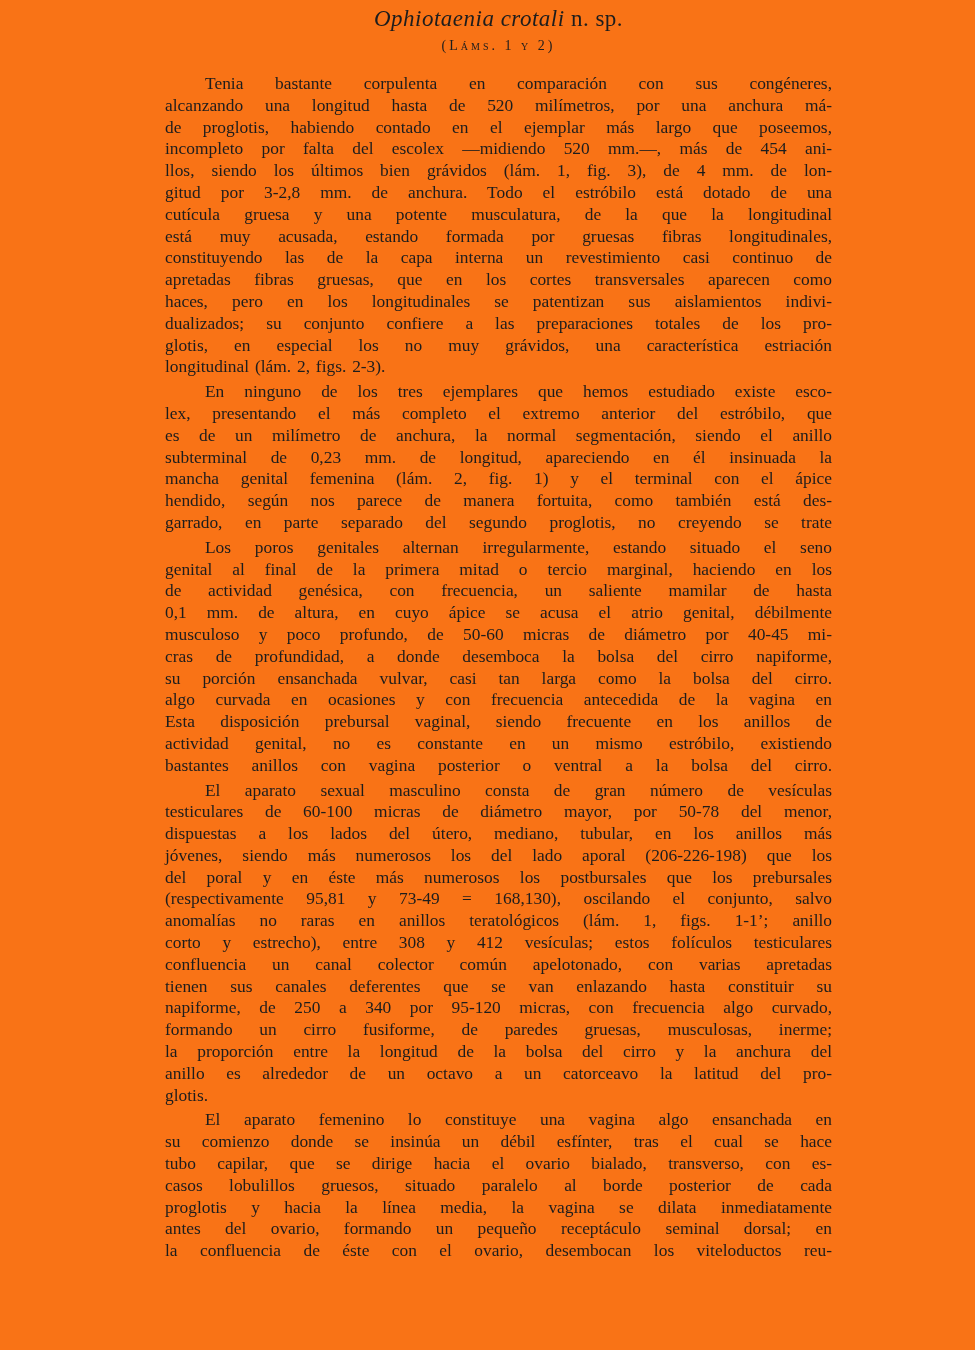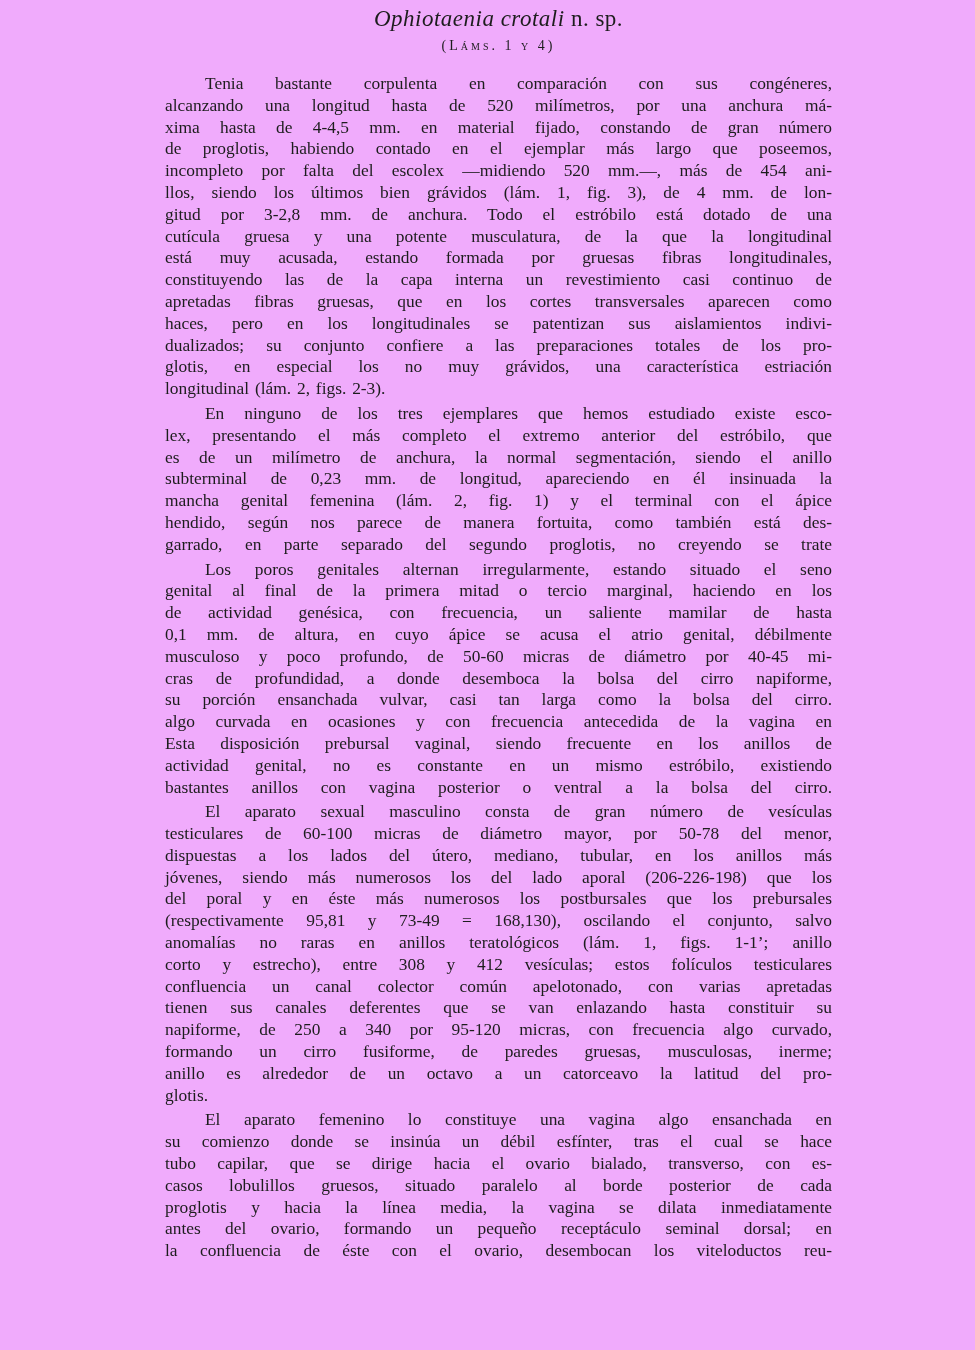--- a/index.html
+++ b/index.html
@@ -5,21 +5,21 @@
   html, body {
     margin: 0;
     padding: 0;
     background: #e8e8e6;
   }
   .page {
     position: relative;
     width: 975px;
     height: 1350px;
     margin: 0 auto;
-    background: #f0abfc;
+    background: #f97316;
     color: #1d1d1d;
     font-family: "Liberation Serif", "DejaVu Serif", serif;
     overflow: hidden;
   }
   .content {
     position: absolute;
     left: 165px;
     top: 6px;
     width: 667px;
   }
@@ -65,26 +65,25 @@
   .line.last-left {
     text-align-last: left;
   }
 </style>
 </head>
 <body>
 
 <div class="page">
   <div class="content">
     <div class="title"><span class="species">Ophiotaenia crotali</span><span> n. sp.</span></div>
-    <div class="subtitle">(Láms. 1 y 4)</div>
+    <div class="subtitle">(Láms. 1 y 2)</div>
     <div class="body">
         <div class="paragraph">
           <div class="line first">Tenia bastante corpulenta en comparación con sus congéneres,</div>
           <div class="line">alcanzando una longitud hasta de 520 milímetros, por una anchura má-</div>
-          <div class="line">xima hasta de 4-4,5 mm. en material fijado, constando de gran número</div>
           <div class="line">de proglotis, habiendo contado en el ejemplar más largo que poseemos,</div>
           <div class="line">incompleto por falta del escolex —midiendo 520 mm.—, más de 454 ani-</div>
           <div class="line">llos, siendo los últimos bien grávidos (lám. 1, fig. 3), de 4 mm. de lon-</div>
           <div class="line">gitud por 3-2,8 mm. de anchura. Todo el estróbilo está dotado de una</div>
           <div class="line">cutícula gruesa y una potente musculatura, de la que la longitudinal</div>
           <div class="line">está muy acusada, estando formada por gruesas fibras longitudinales,</div>
           <div class="line">constituyendo las de la capa interna un revestimiento casi continuo de</div>
           <div class="line">apretadas fibras gruesas, que en los cortes transversales aparecen como</div>
           <div class="line">haces, pero en los longitudinales se patentizan sus aislamientos indivi-</div>
           <div class="line">dualizados; su conjunto confiere a las preparaciones totales de los pro-</div>
@@ -119,20 +118,21 @@
           <div class="line">dispuestas a los lados del útero, mediano, tubular, en los anillos más</div>
           <div class="line">jóvenes, siendo más numerosos los del lado aporal (206-226-198) que los</div>
           <div class="line">del poral y en éste más numerosos los postbursales que los prebursales</div>
           <div class="line">(respectivamente 95,81 y 73-49 = 168,130), oscilando el conjunto, salvo</div>
           <div class="line">anomalías no raras en anillos teratológicos (lám. 1, figs. 1-1’; anillo</div>
           <div class="line">corto y estrecho), entre 308 y 412 vesículas; estos folículos testiculares</div>
           <div class="line">confluencia un canal colector común apelotonado, con varias apretadas</div>
           <div class="line">tienen sus canales deferentes que se van enlazando hasta constituir su</div>
           <div class="line">napiforme, de 250 a 340 por 95-120 micras, con frecuencia algo curvado,</div>
           <div class="line">formando un cirro fusiforme, de paredes gruesas, musculosas, inerme;</div>
+          <div class="line">la proporción entre la longitud de la bolsa del cirro y la anchura del</div>
           <div class="line">anillo es alrededor de un octavo a un catorceavo la latitud del pro-</div>
           <div class="line last-left">glotis.</div>
         </div>
         <div class="paragraph">
           <div class="line first">El aparato femenino lo constituye una vagina algo ensanchada en</div>
           <div class="line">su comienzo donde se insinúa un débil esfínter, tras el cual se hace</div>
           <div class="line">tubo capilar, que se dirige hacia el ovario bialado, transverso, con es-</div>
           <div class="line">casos lobulillos gruesos, situado paralelo al borde posterior de cada</div>
           <div class="line">proglotis y hacia la línea media, la vagina se dilata inmediatamente</div>
           <div class="line">antes del ovario, formando un pequeño receptáculo seminal dorsal; en</div>

